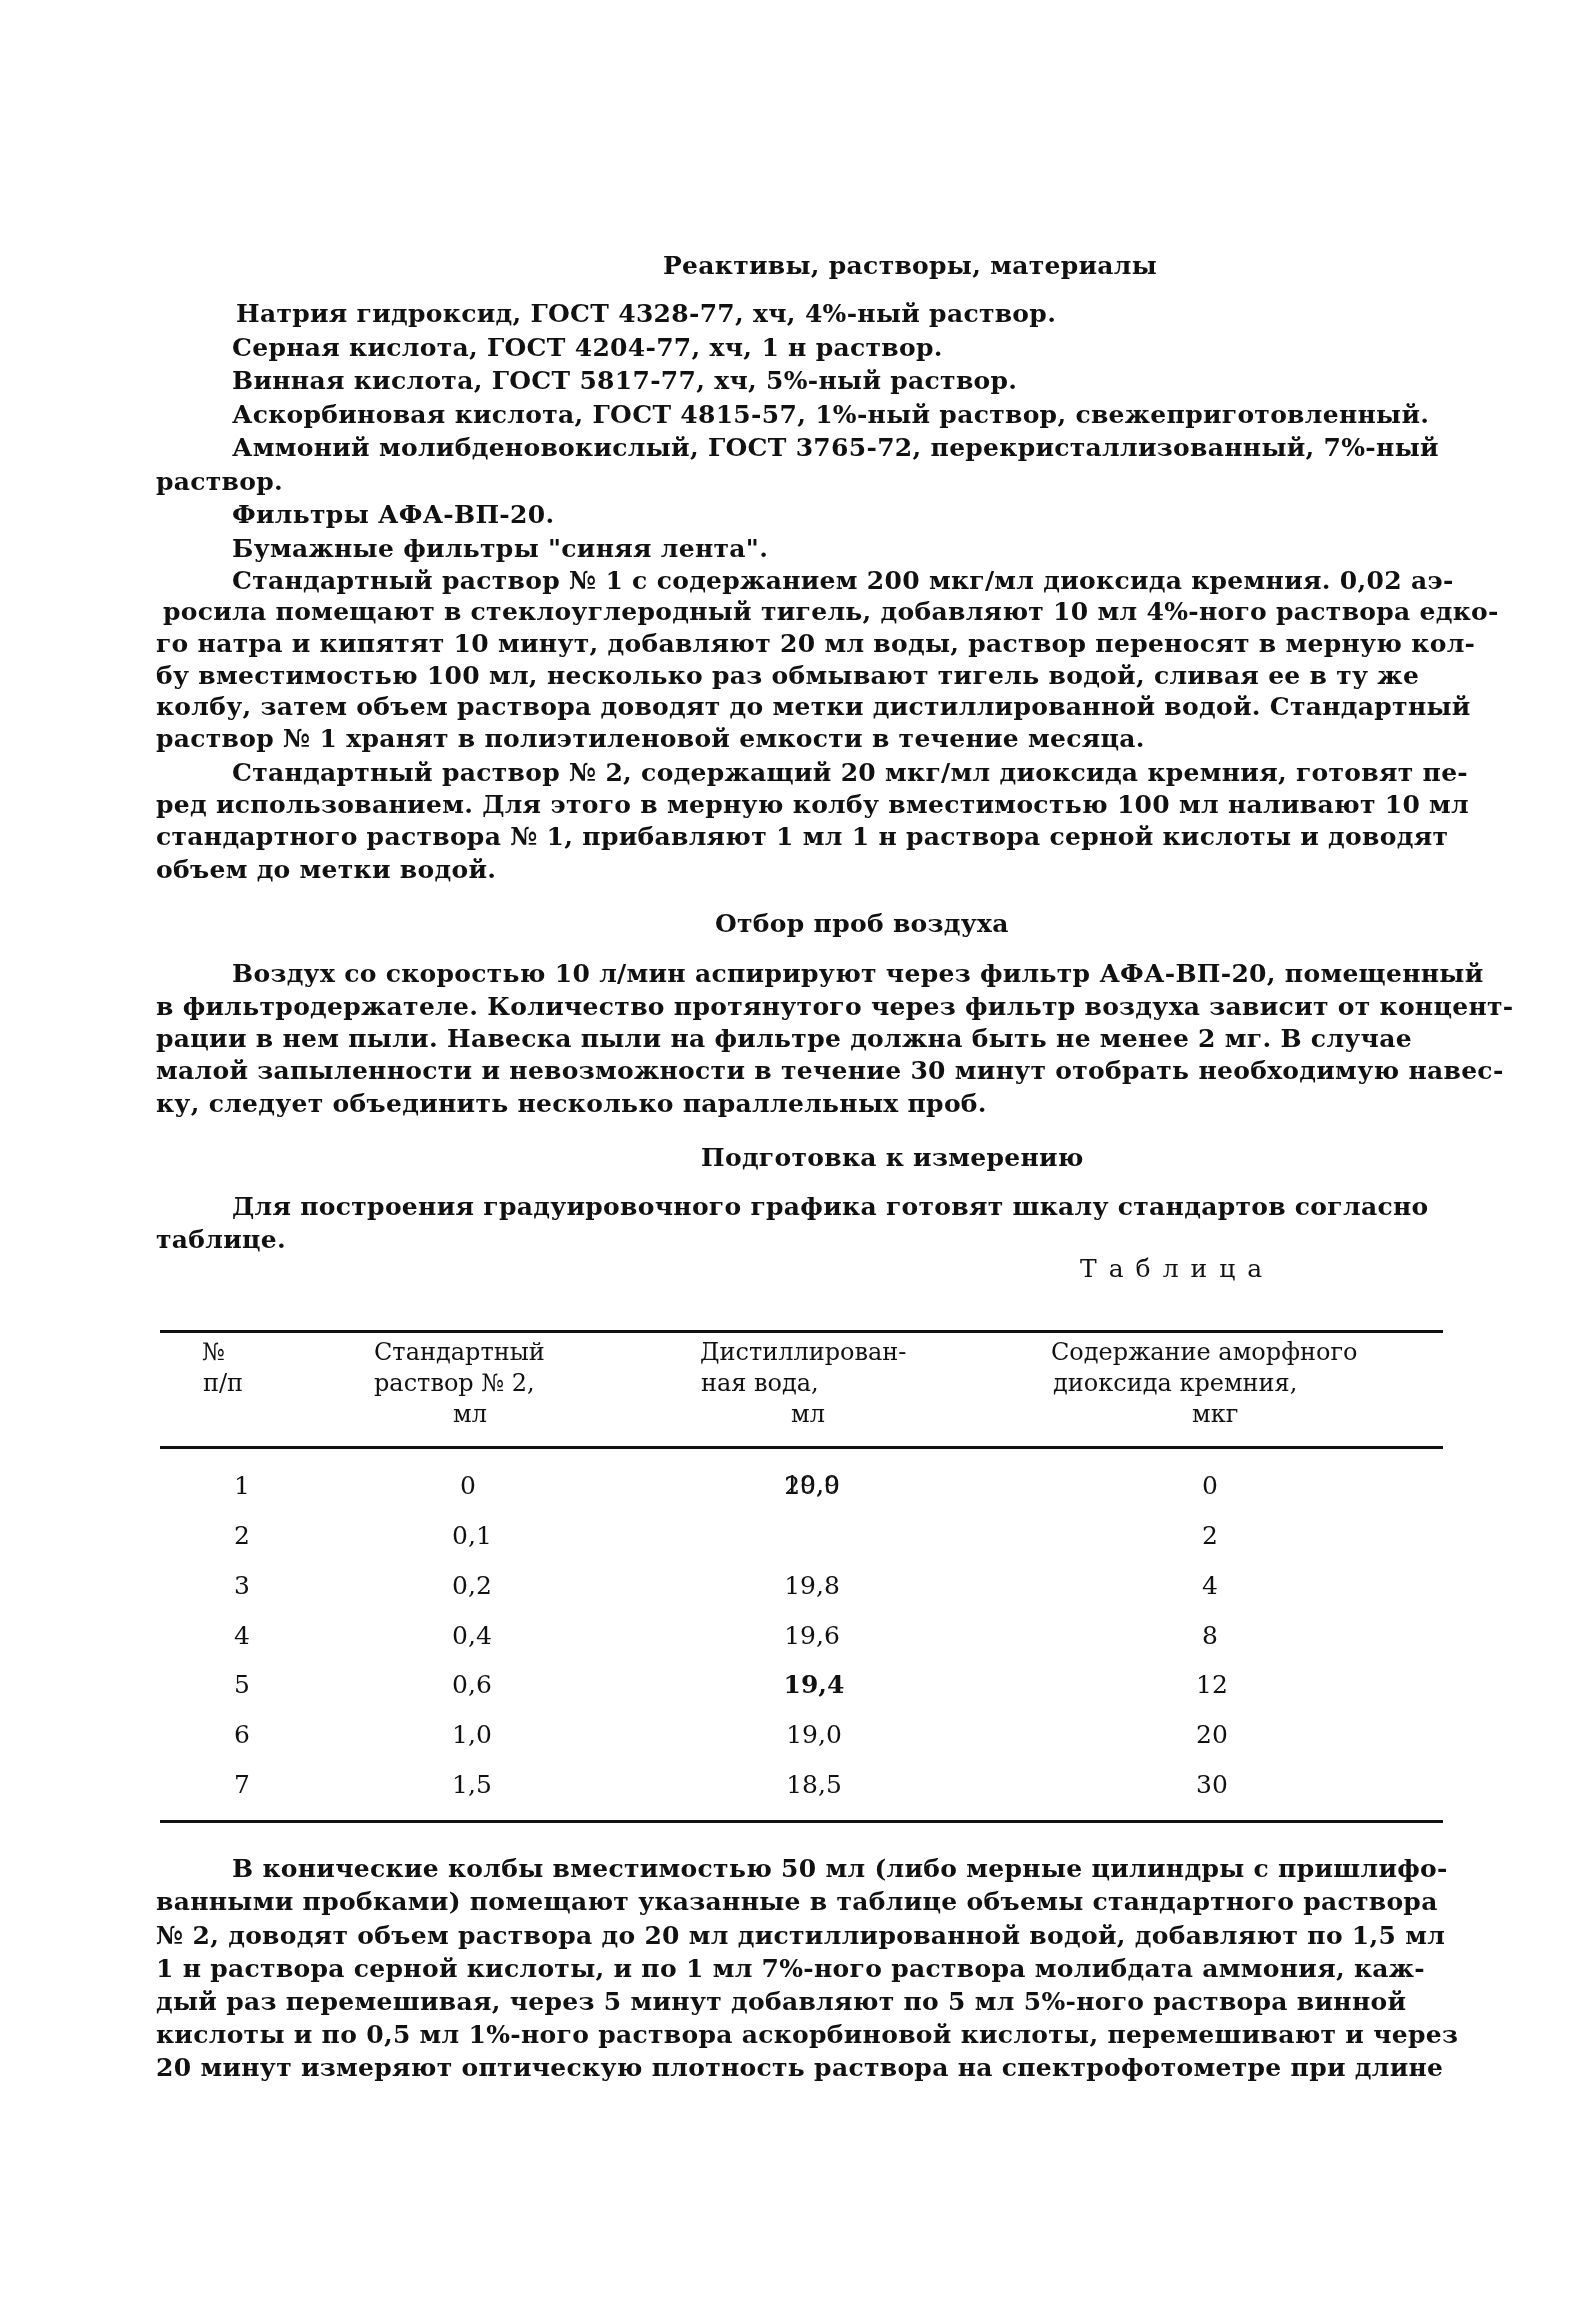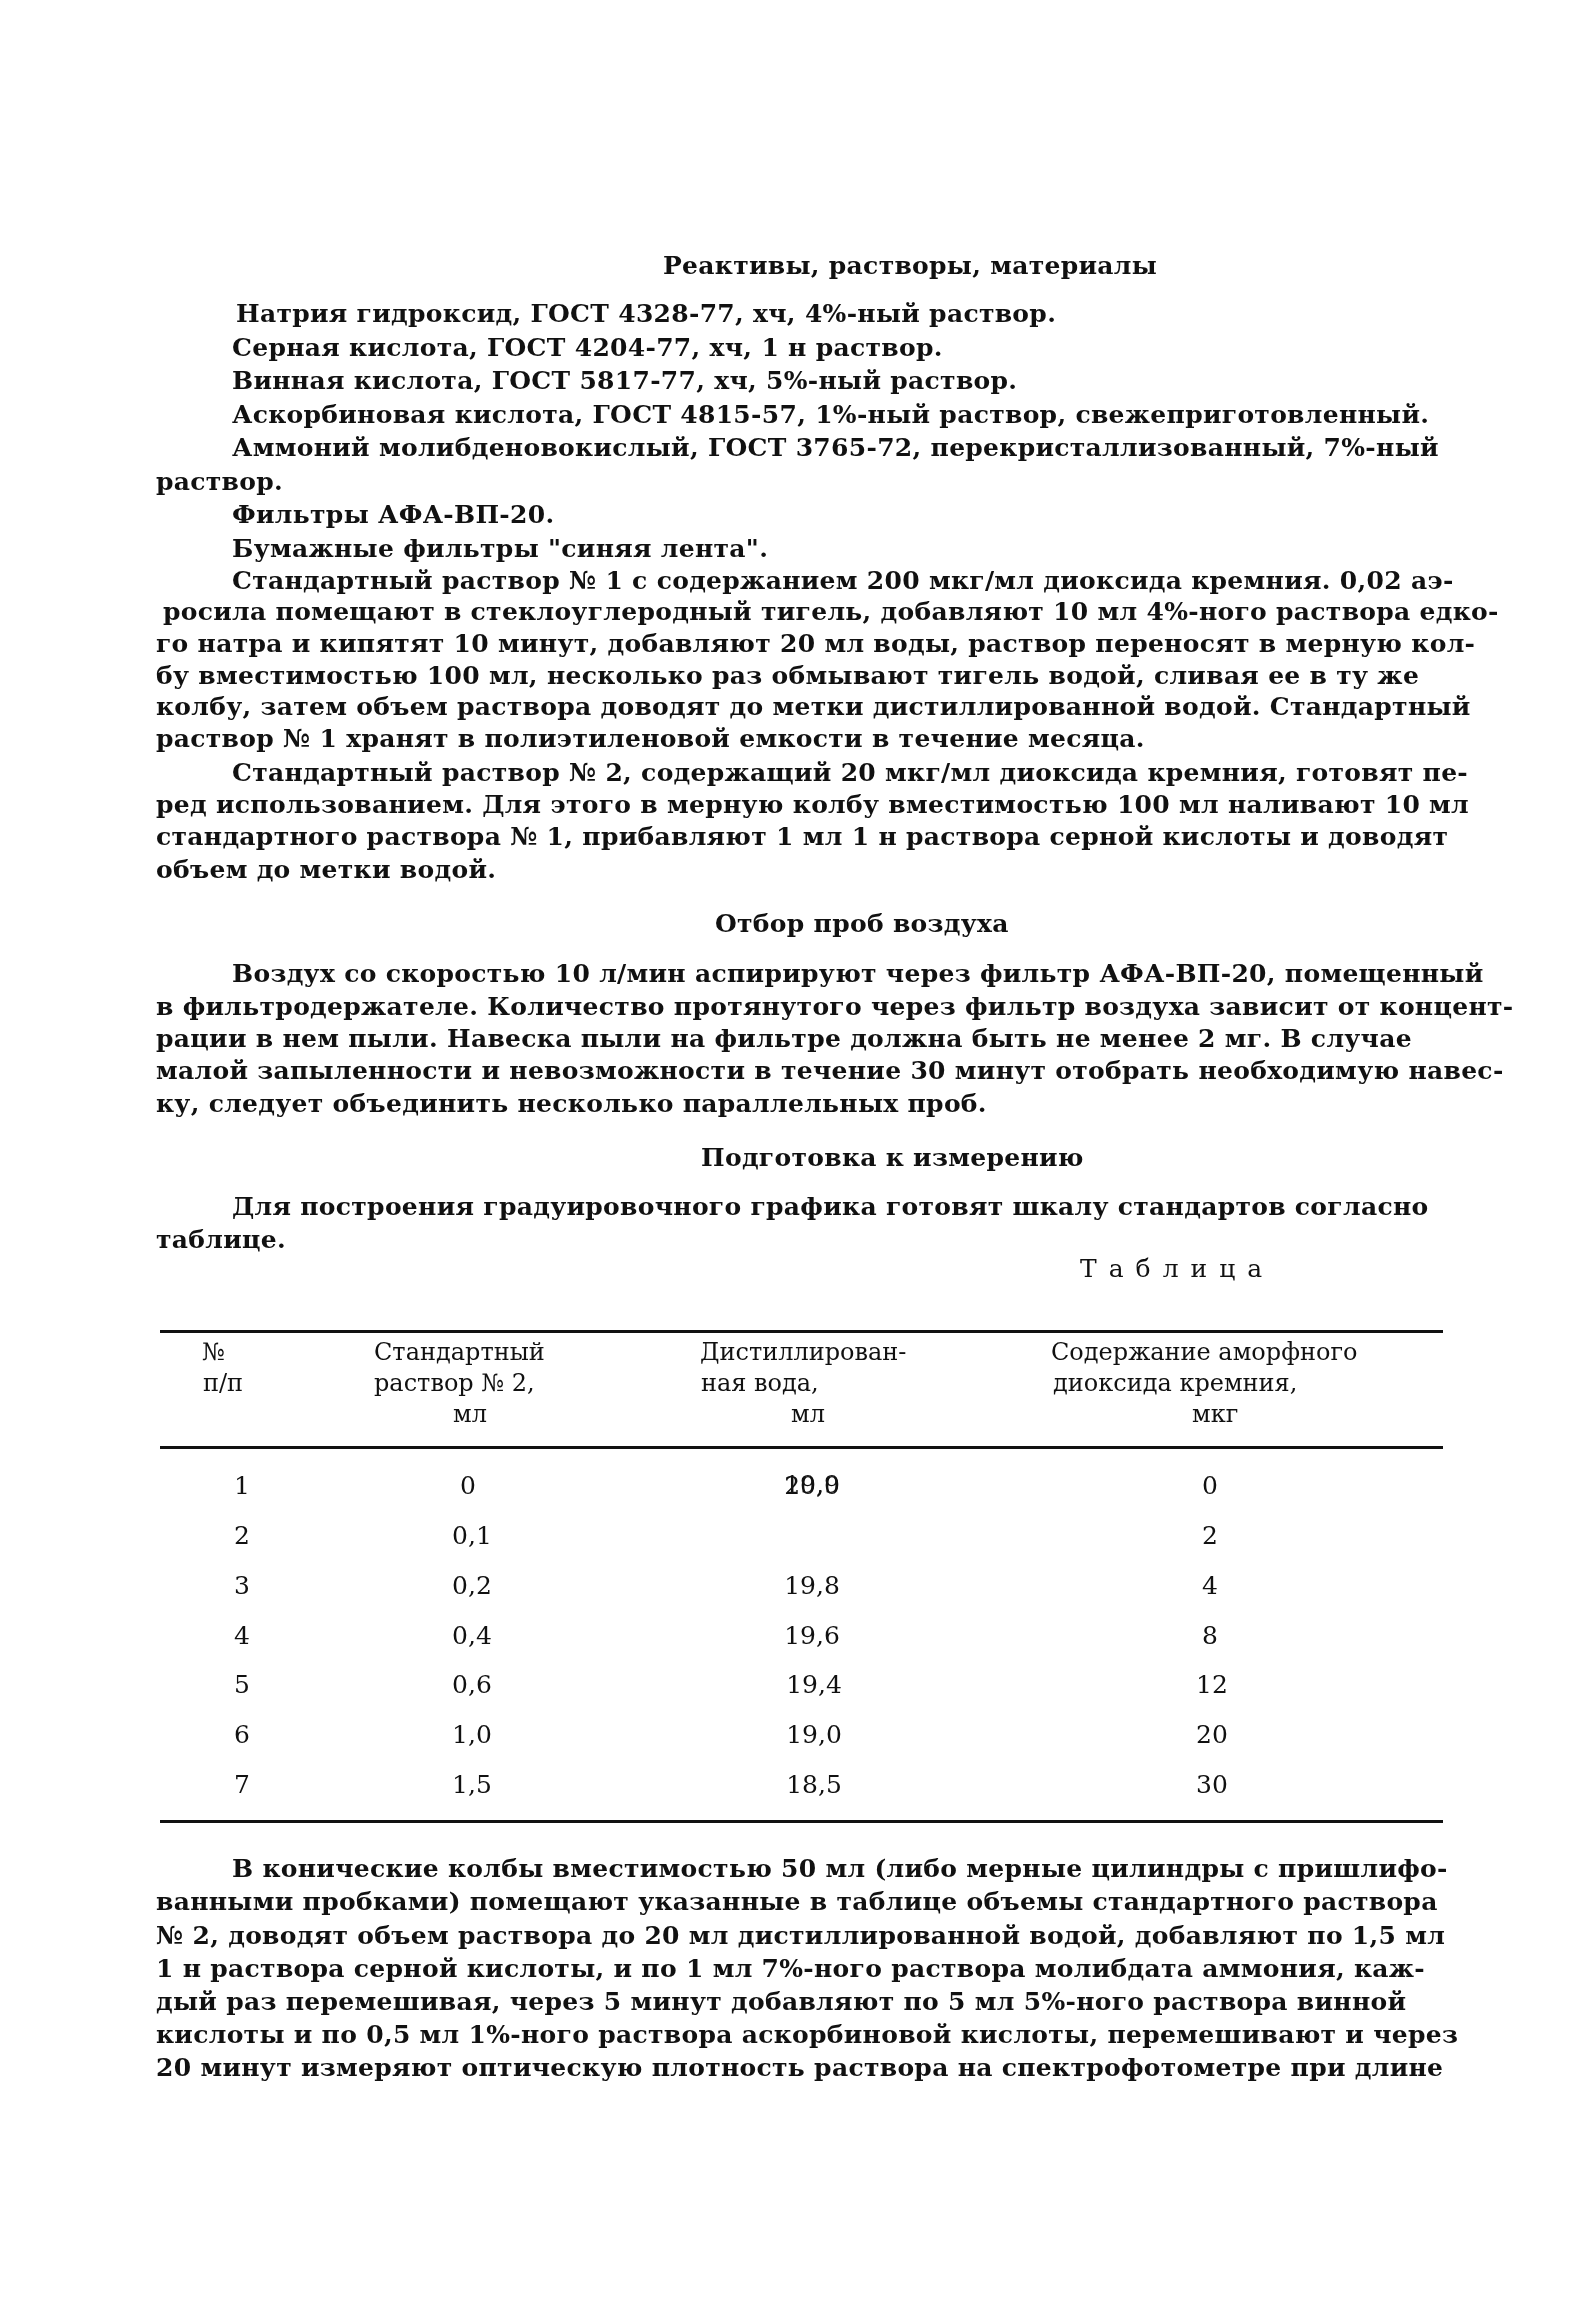--- a/index.html
+++ b/index.html
@@ -109,21 +109,21 @@
     </div>
     <div>
       <div class="td" style="left:242px; top:1621px;">4</div>
       <div class="td" style="left:472px; top:1621px;">0,4</div>
       <div class="td" style="left:812px; top:1621px;">19,6</div>
       <div class="td" style="left:1210px; top:1621px;">8</div>
     </div>
     <div>
       <div class="td" style="left:242px; top:1670px;">5</div>
       <div class="td" style="left:472px; top:1670px;">0,6</div>
-      <div class="td" style="left:814px; top:1670px;">19,4</div>
+      <div class="td" style="left:814px; top:1670px;font-weight:bold;">19,4</div>
       <div class="td" style="left:1212px; top:1670px;">12</div>
     </div>
     <div>
       <div class="td" style="left:242px; top:1720px;">6</div>
       <div class="td" style="left:472px; top:1720px;">1,0</div>
       <div class="td" style="left:814px; top:1720px;">19,0</div>
       <div class="td" style="left:1212px; top:1720px;">20</div>
     </div>
     <div>
       <div class="td" style="left:242px; top:1770px;">7</div>

